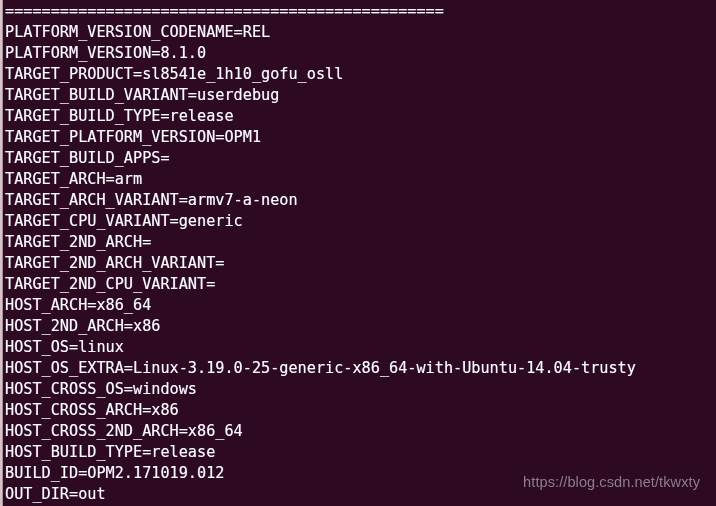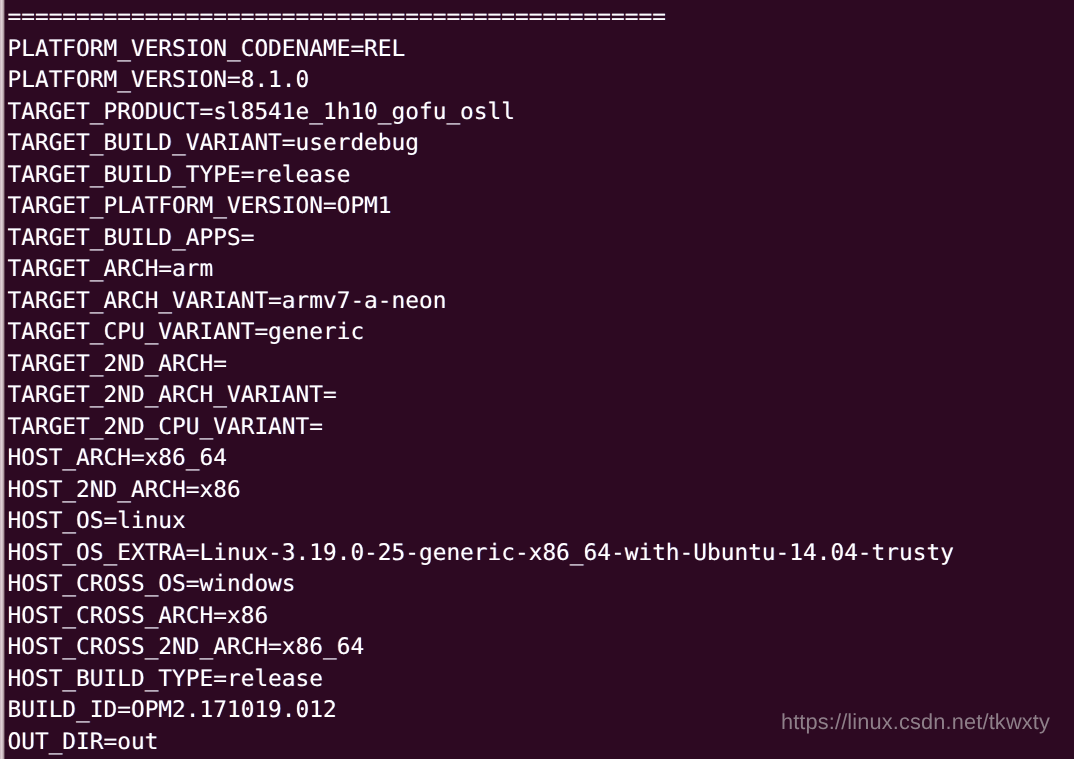--- a/index.html
+++ b/index.html
@@ -53,15 +53,15 @@
 </style>
 </head>
 <body>
 
 <div id="terminal">
 
   <div id="left-border"></div>
 
   <div id="console-output"><div class="term-line">================================================</div><div class="term-line">PLATFORM_VERSION_CODENAME=REL</div><div class="term-line">PLATFORM_VERSION=8.1.0</div><div class="term-line">TARGET_PRODUCT=sl8541e_1h10_gofu_osll</div><div class="term-line">TARGET_BUILD_VARIANT=userdebug</div><div class="term-line">TARGET_BUILD_TYPE=release</div><div class="term-line">TARGET_PLATFORM_VERSION=OPM1</div><div class="term-line">TARGET_BUILD_APPS=</div><div class="term-line">TARGET_ARCH=arm</div><div class="term-line">TARGET_ARCH_VARIANT=armv7-a-neon</div><div class="term-line">TARGET_CPU_VARIANT=generic</div><div class="term-line">TARGET_2ND_ARCH=</div><div class="term-line">TARGET_2ND_ARCH_VARIANT=</div><div class="term-line">TARGET_2ND_CPU_VARIANT=</div><div class="term-line">HOST_ARCH=x86_64</div><div class="term-line">HOST_2ND_ARCH=x86</div><div class="term-line">HOST_OS=linux</div><div class="term-line">HOST_OS_EXTRA=Linux-3.19.0-25-generic-x86_64-with-Ubuntu-14.04-trusty</div><div class="term-line">HOST_CROSS_OS=windows</div><div class="term-line">HOST_CROSS_ARCH=x86</div><div class="term-line">HOST_CROSS_2ND_ARCH=x86_64</div><div class="term-line">HOST_BUILD_TYPE=release</div><div class="term-line">BUILD_ID=OPM2.171019.012</div><div class="term-line">OUT_DIR=out</div><div class="term-line">AUX_OS_VARIANT_LIST=</div></div>
 
-  <div id="watermark">https://linux.csdn.net/tkwxty</div>
+  <div id="watermark">https://blog.csdn.net/tkwxty</div>
 
 </div>
 
 </body></html>

